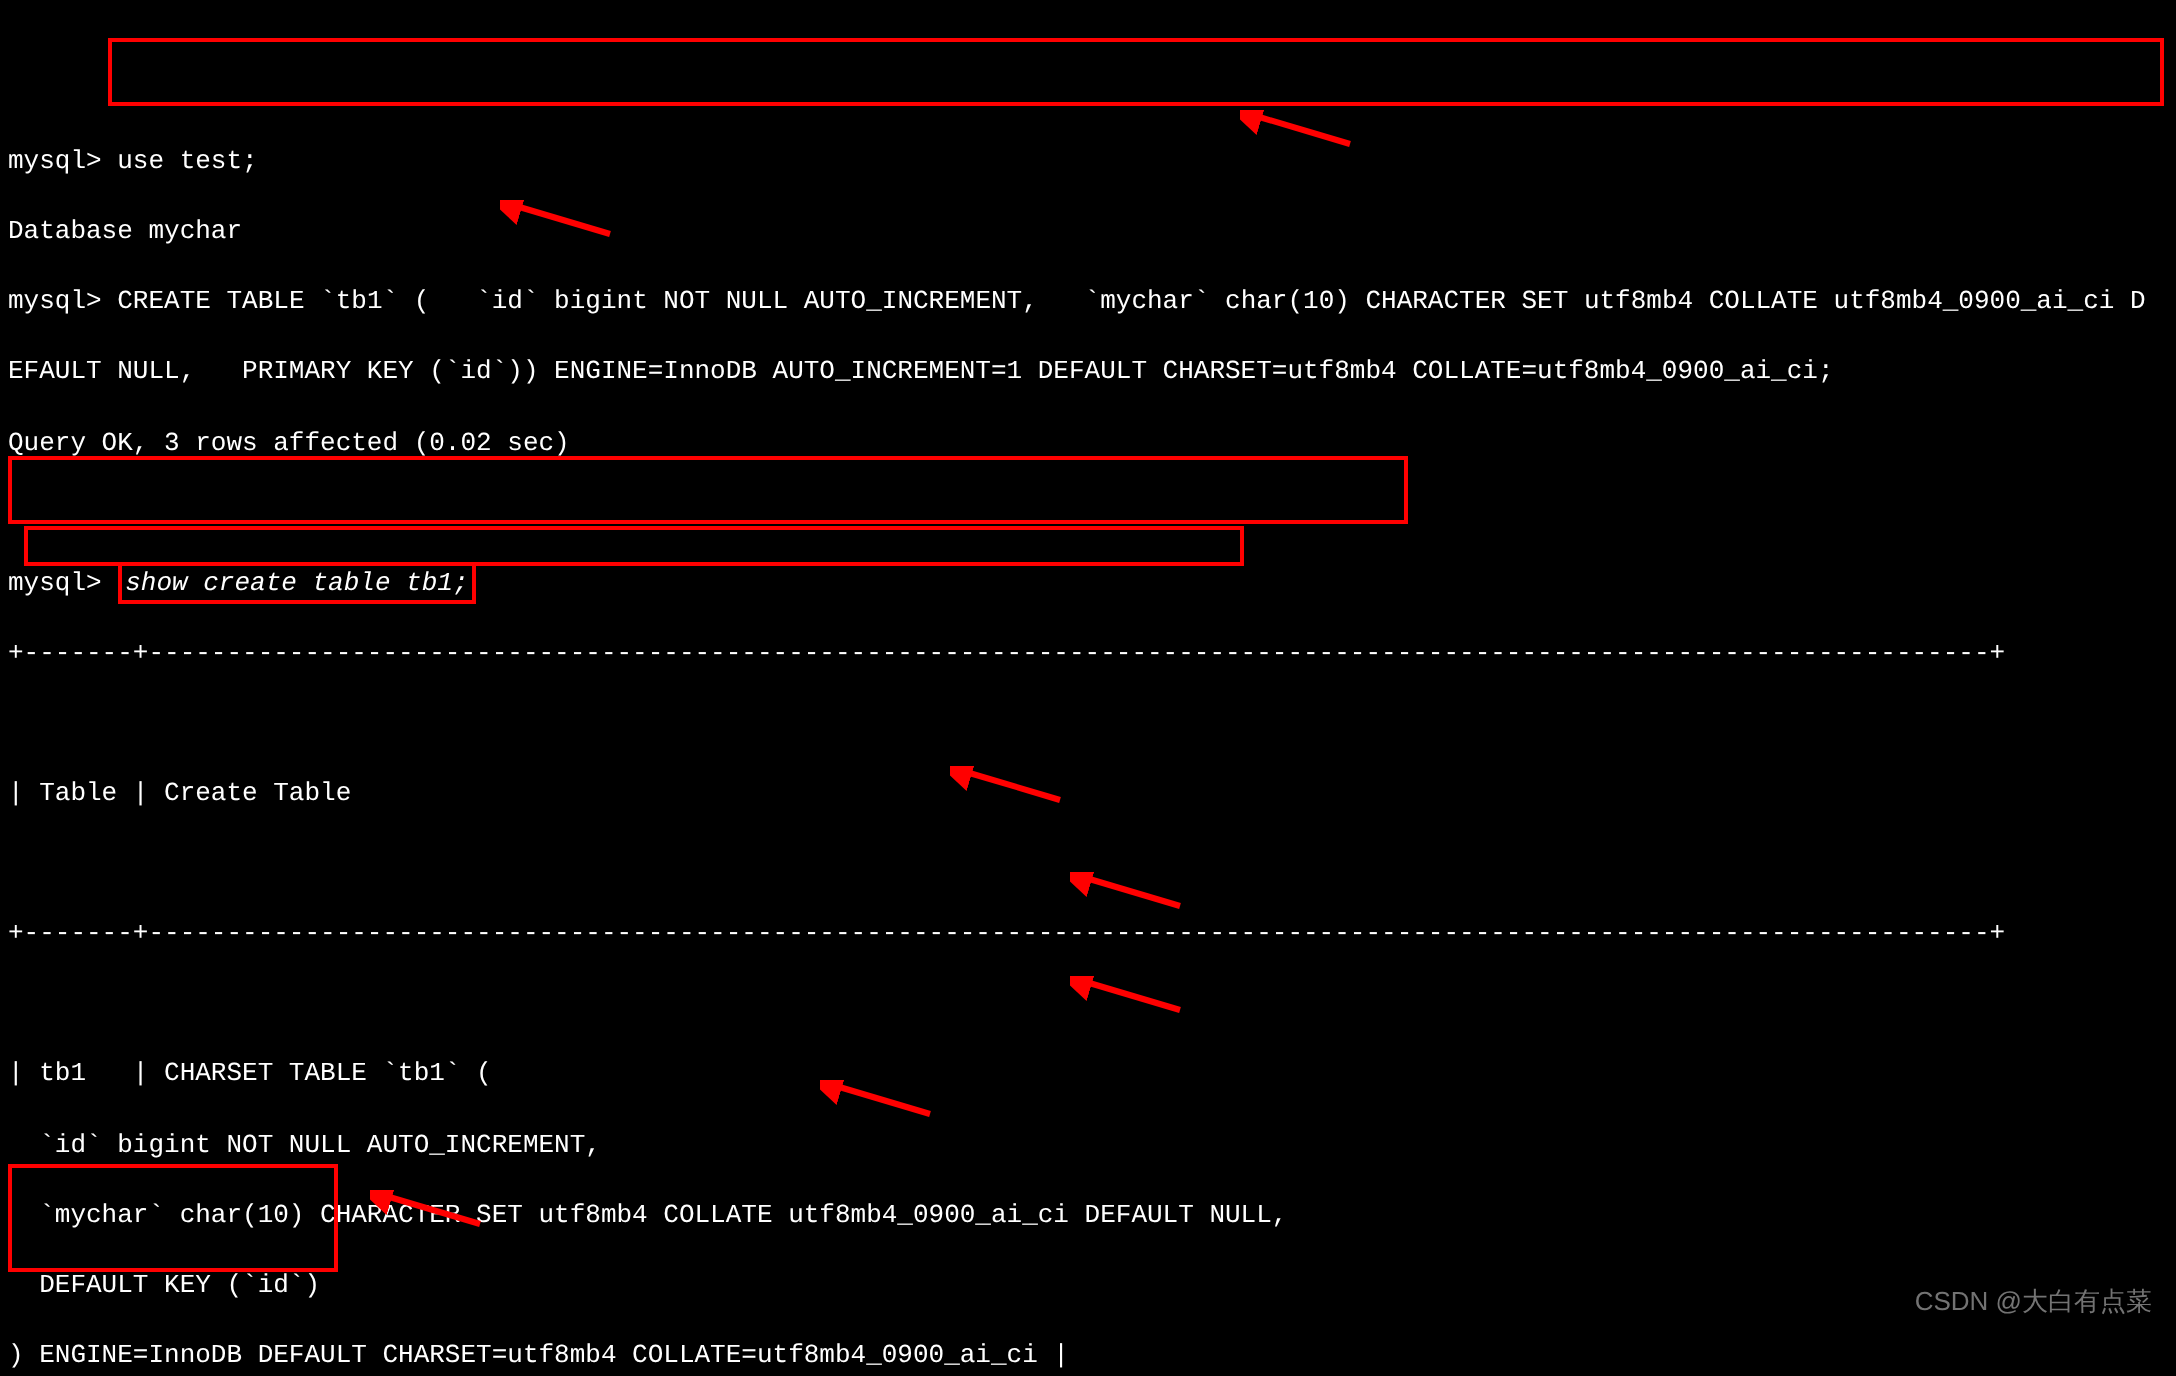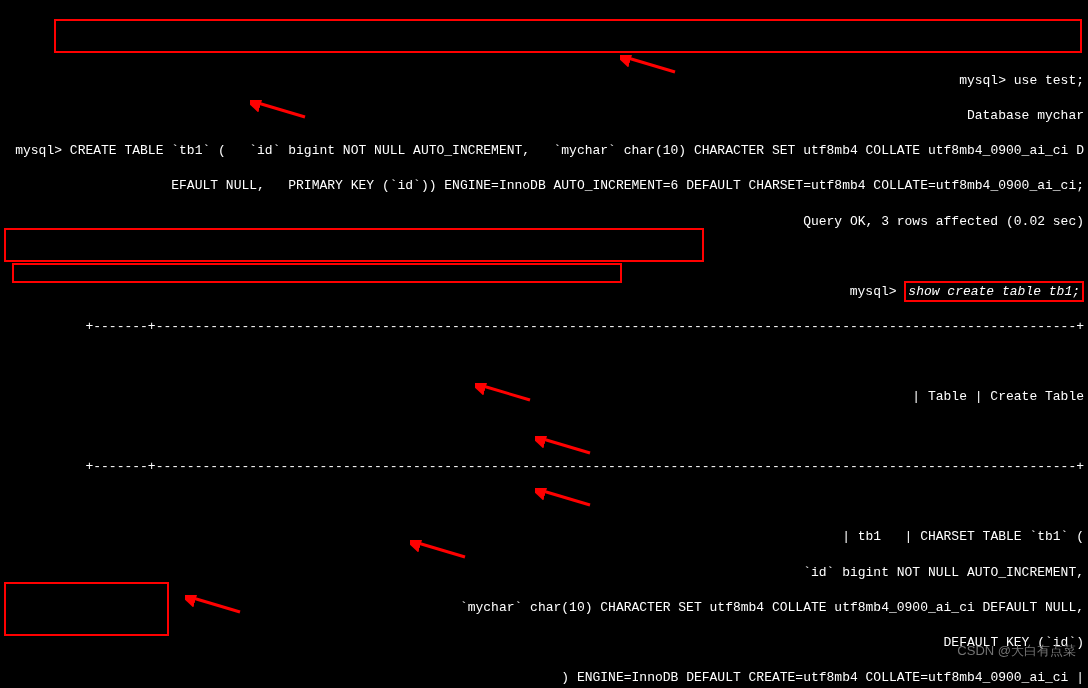--- a/index.html
+++ b/index.html
@@ -9,21 +9,21 @@
       font-family: "Courier New", monospace;
       font-size: 13px;
       line-height: 1.35;
       padding: 2px 4px;
       width: 1088px;
       height: 688px;
       position: relative;
       overflow: hidden;
       white-space: pre;
     }
-    .line { display: block; text-align: right; }
+    .line { display: block; }
     .boxed {
       border: 2px solid #ff0000;
       display: inline-block;
       padding: 0 2px;
       margin: -2px 0;
       font-style: italic;
     }
     .multiline-box {
       border: 2px solid #ff0000;
       display: block;
@@ -46,35 +46,35 @@
     }
   </style>
 </head>
 <body>
 
 
 
 <span class="line"><span>mysql&gt;</span> <span>use test;</span></span>
 <span class="line">Database mychar</span>
 <span class="line"><span>mysql&gt;</span> <span>CREATE TABLE `tb1` (   `id` bigint NOT NULL AUTO_INCREMENT,   `mychar` char(10) CHARACTER SET utf8mb4 COLLATE utf8mb4_0900_ai_ci D</span></span>
-<span class="line">EFAULT NULL,   PRIMARY KEY (`id`)) ENGINE=InnoDB AUTO_INCREMENT=6 DEFAULT CHARSET=utf8mb4 COLLATE=utf8mb4_0900_ai_ci;</span>
+<span class="line">EFAULT NULL,   PRIMARY KEY (`id`)) ENGINE=InnoDB AUTO_INCREMENT=1 DEFAULT CHARSET=utf8mb4 COLLATE=utf8mb4_0900_ai_ci;</span>
 <span class="line">Query OK, 3 rows affected (0.02 sec)</span>
 <span class="line"> </span>
 <span class="line"><span>mysql&gt;</span> <span class="boxed">show create table tb1;</span></span>
 <span class="line">+-------+----------------------------------------------------------------------------------------------------------------------+</span>
 <span class="line"> </span>
 <span class="line">| Table | Create Table</span>
 <span class="line"> </span>
 <span class="line">+-------+----------------------------------------------------------------------------------------------------------------------+</span>
 <span class="line"> </span>
 <span class="line">| tb1   | CHARSET TABLE `tb1` (</span>
 <span class="line">  `id` bigint NOT NULL AUTO_INCREMENT,</span>
 <span class="line">  `mychar` char(10) CHARACTER SET utf8mb4 COLLATE utf8mb4_0900_ai_ci DEFAULT NULL,</span>
 <span class="line">  DEFAULT KEY (`id`)</span>
-<span class="line">) ENGINE=InnoDB DEFAULT CREATE=utf8mb4 COLLATE=utf8mb4_0900_ai_ci |</span>
+<span class="line">) ENGINE=InnoDB DEFAULT CHARSET=utf8mb4 COLLATE=utf8mb4_0900_ai_ci |</span>
 
 
 
 
 
 
 
 
 
 

